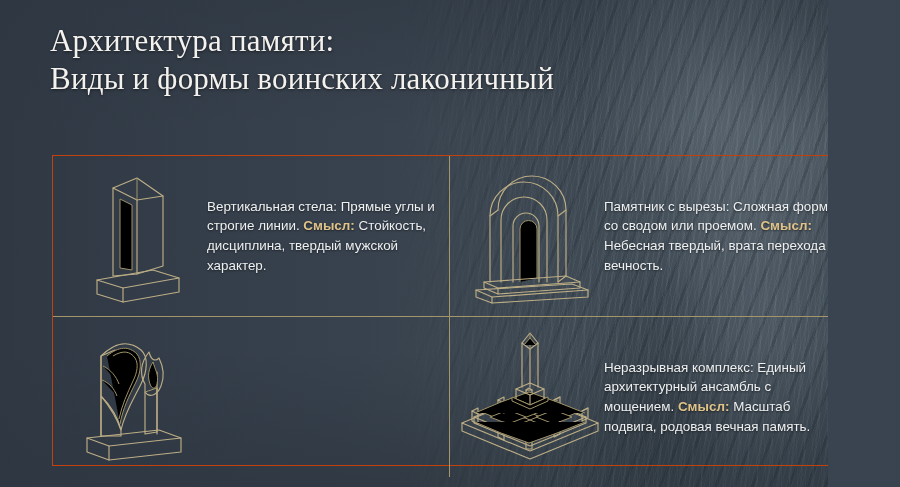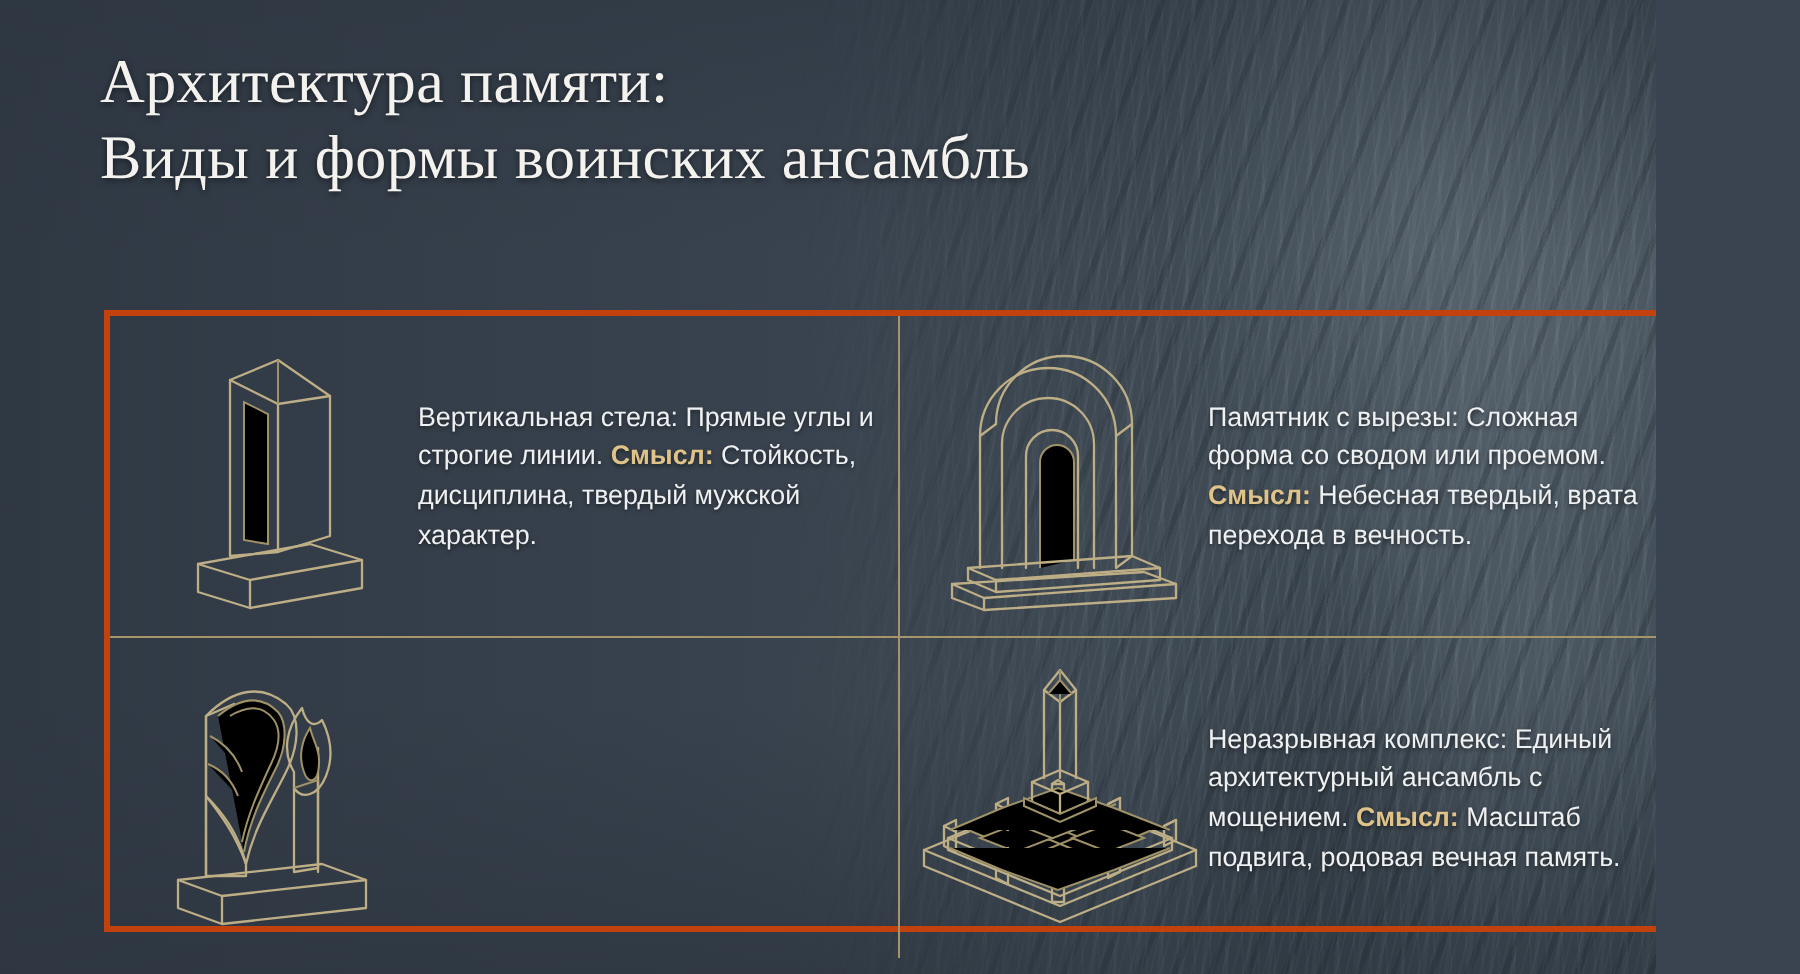--- a/index.html
+++ b/index.html
@@ -64,21 +64,21 @@
     font-size:14.5px; line-height:21px;
     color:#e9eaec;
     max-width:760px;
     text-shadow:0 1px 2px rgba(0,0,0,.5);
   }
 
   
   .grid {
     position:absolute; left:52px; top:155px;
     width:796px; height:311px;
-    border:3px solid #c2410c;
+    border:1px solid #c2410c;
     display:grid;
     grid-template-columns:1fr 1fr;
     grid-template-rows:1fr 1fr;
   }
   .cell {
     display:flex; align-items:center;
     position:relative;
     padding:6px 10px;
     gap:4px;
   }
@@ -117,21 +117,21 @@
 <body>
 
 <div id="slide">
 
   <div class="bg-base"></div>
   <div class="bg-stone"></div>
   <div class="bg-vign"></div>
 
   <div class="header">
     <div class="title-line">Архитектура памяти:</div>
-    <div class="title-line">Виды и формы воинских ансамбль</div>
+    <div class="title-line">Виды и формы воинских лаконичный</div>
   </div>
 
   <div class="grid">
 
     <div class="cell b-right b-bottom">
       <div class="cell-icon">
         <svg width="116" height="140" viewBox="0 0 116 140">
 
           <path class="ln" d="M22 114 L78 104 L104 112 L104 126 L48 136 L22 128 Z"></path>
           <path class="ln" d="M22 114 L48 122 L48 136"></path>

